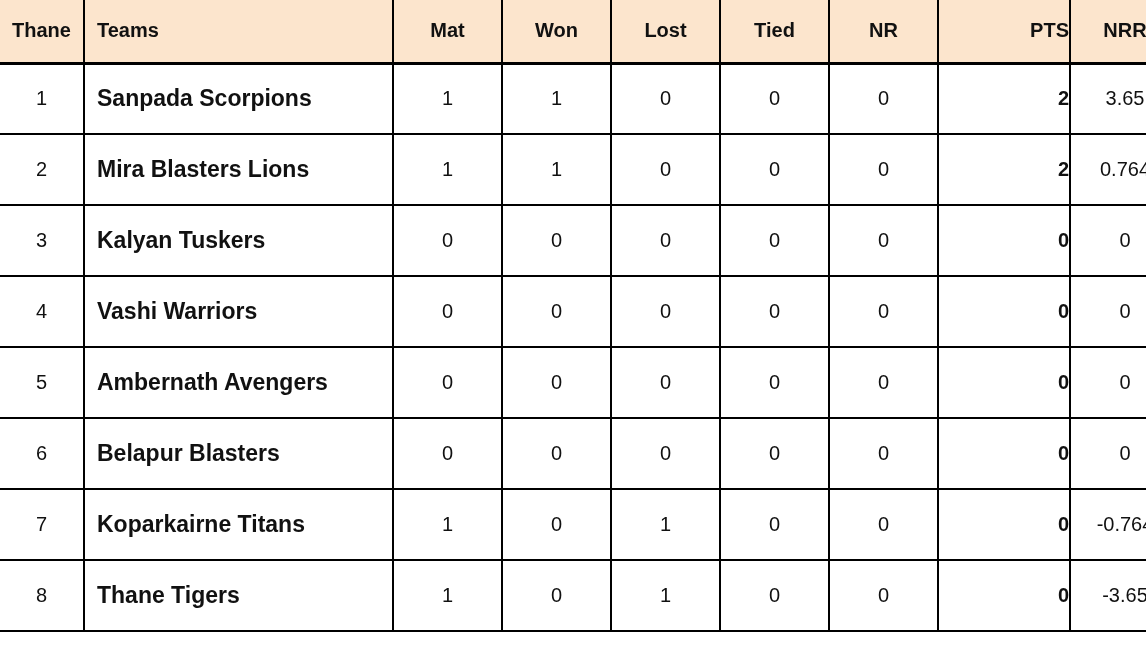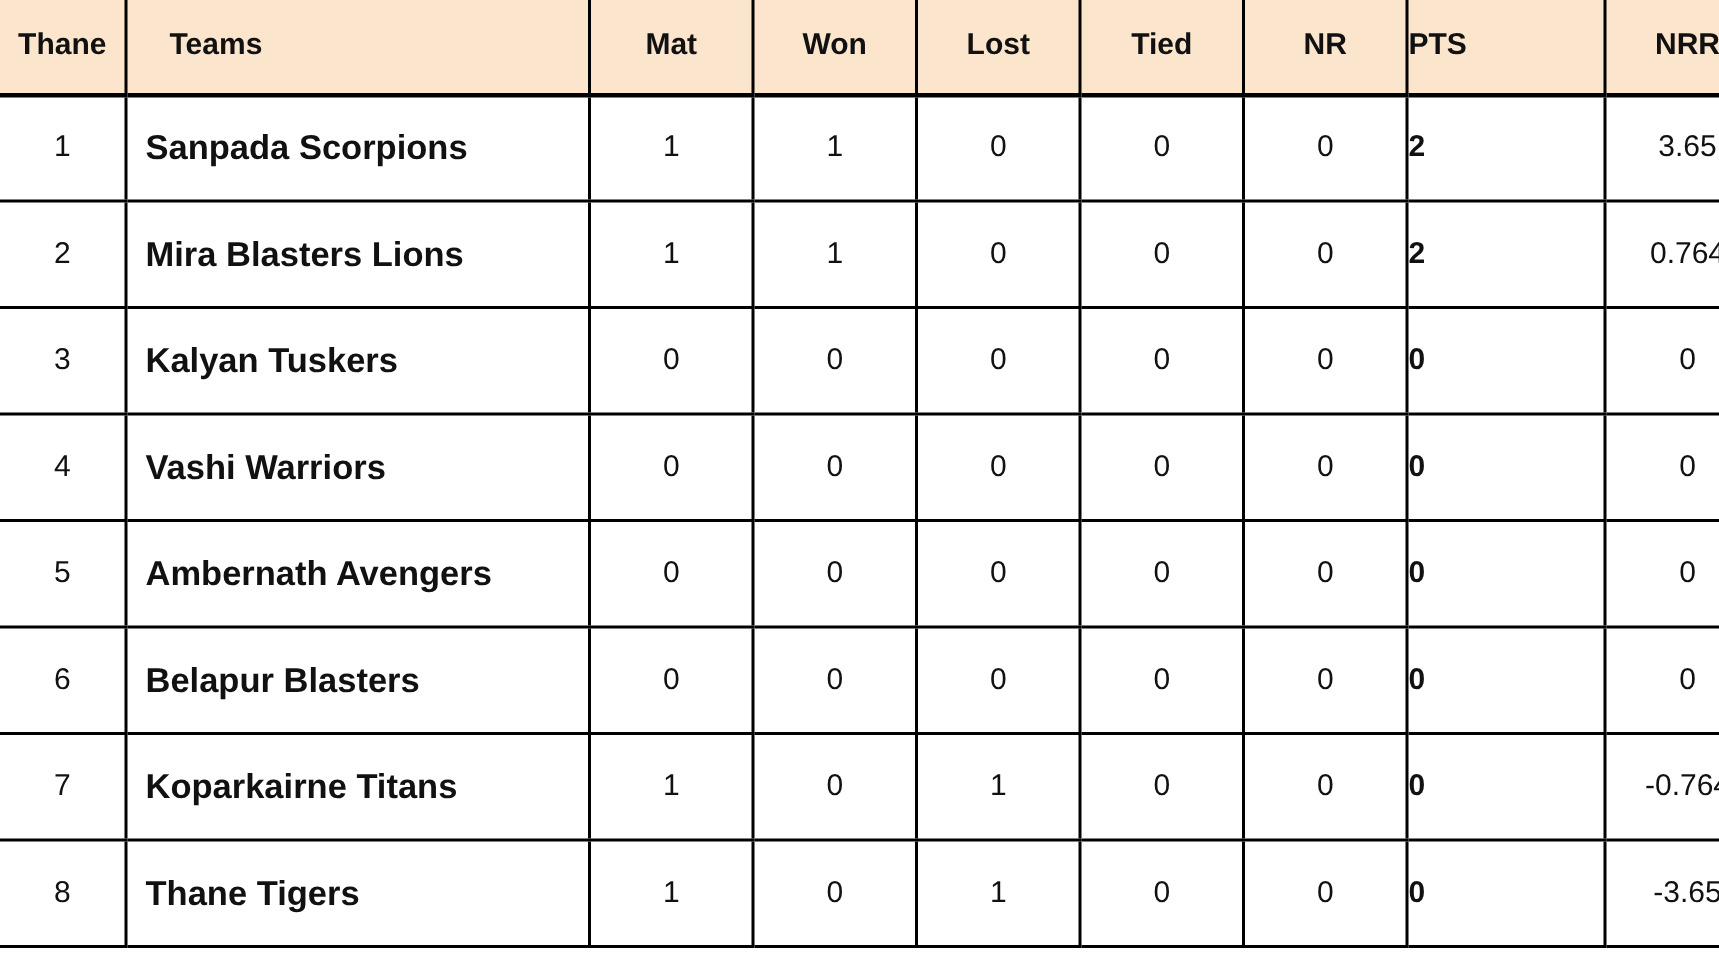--- a/index.html
+++ b/index.html
@@ -42,29 +42,29 @@
     border-left: none;
     text-align: center;
     width: 84px;
   }
   .points-table th.col-teams,
   .points-table td.col-teams {
     text-align: left;
     padding-left: 12px;
     width: 309px;
   }
-  .points-table th.col-teams { padding-left: 28px; }
+  .points-table th.col-teams { padding-left: 12px; }
   .points-table th.col-num,
   .points-table td.col-num {
     text-align: center;
     width: 109px;
   }
   .points-table th.col-pts,
   .points-table td.col-pts {
-    text-align: left;
+    text-align: right;
     width: 132px;
   }
   .points-table th.col-nrr,
   .points-table td.col-nrr {
     text-align: center;
     width: 109px;
   }
   td.col-teams {
     font-weight: bold;
     font-size: 23px;

